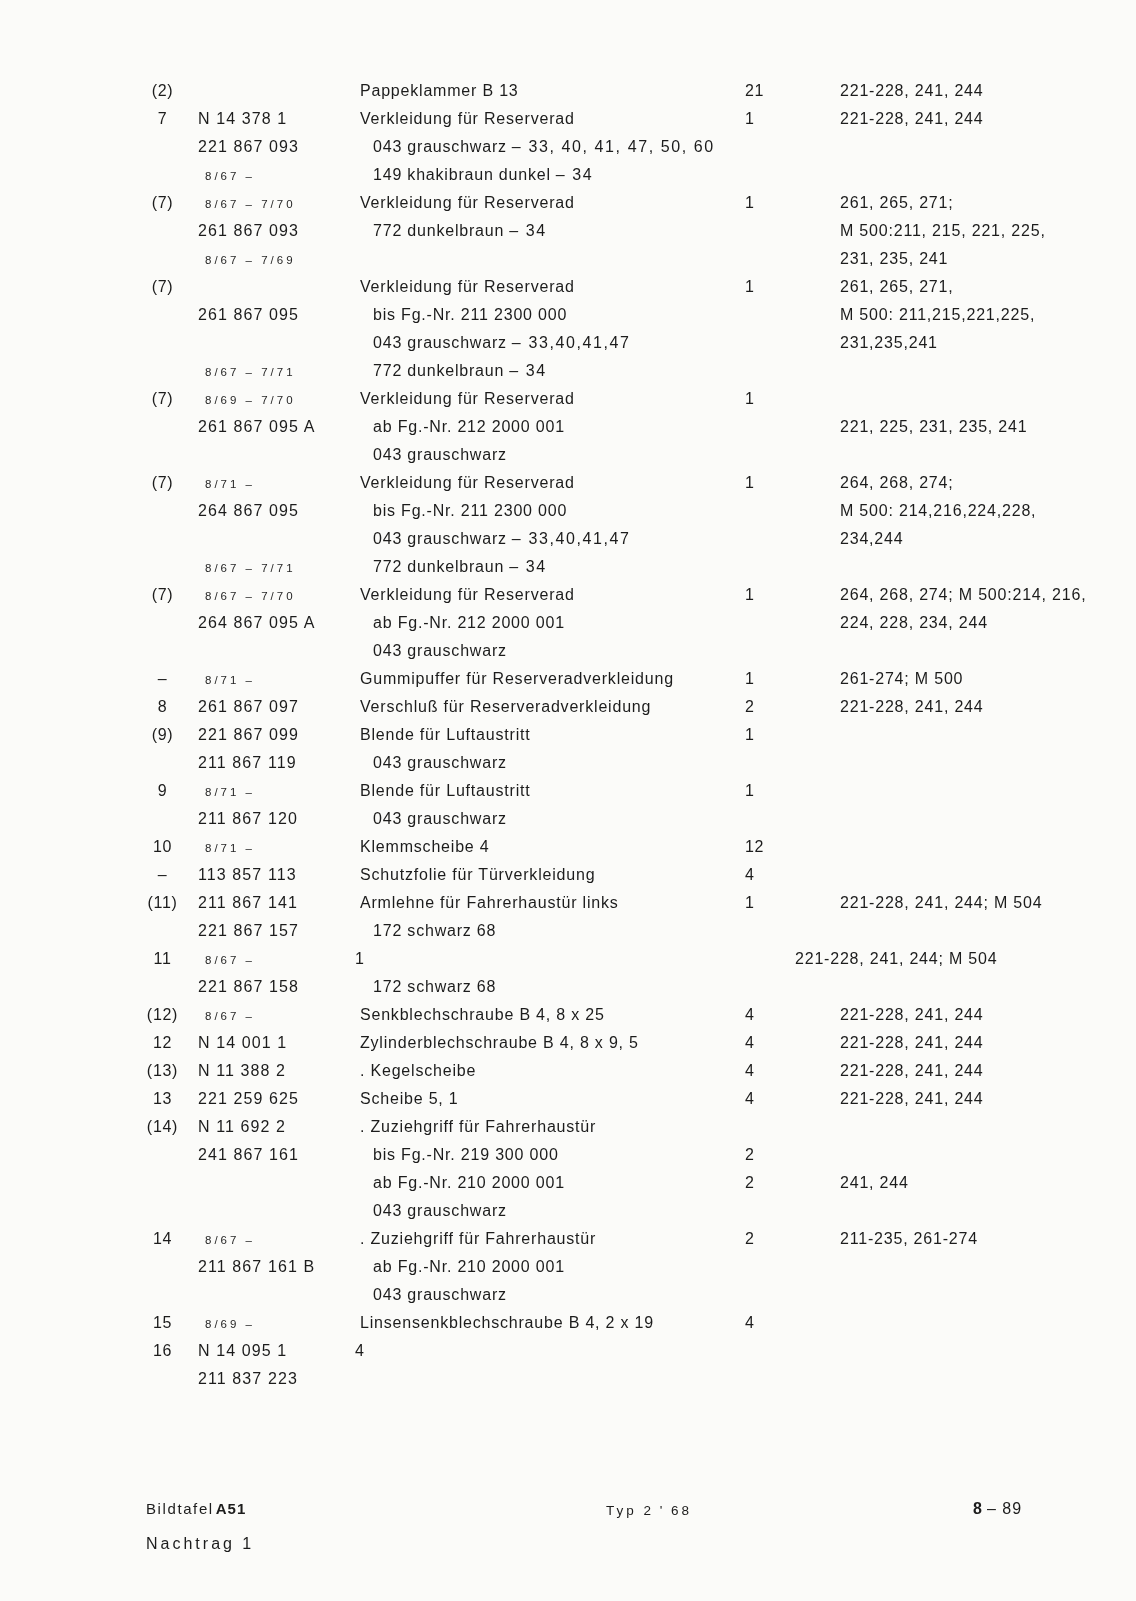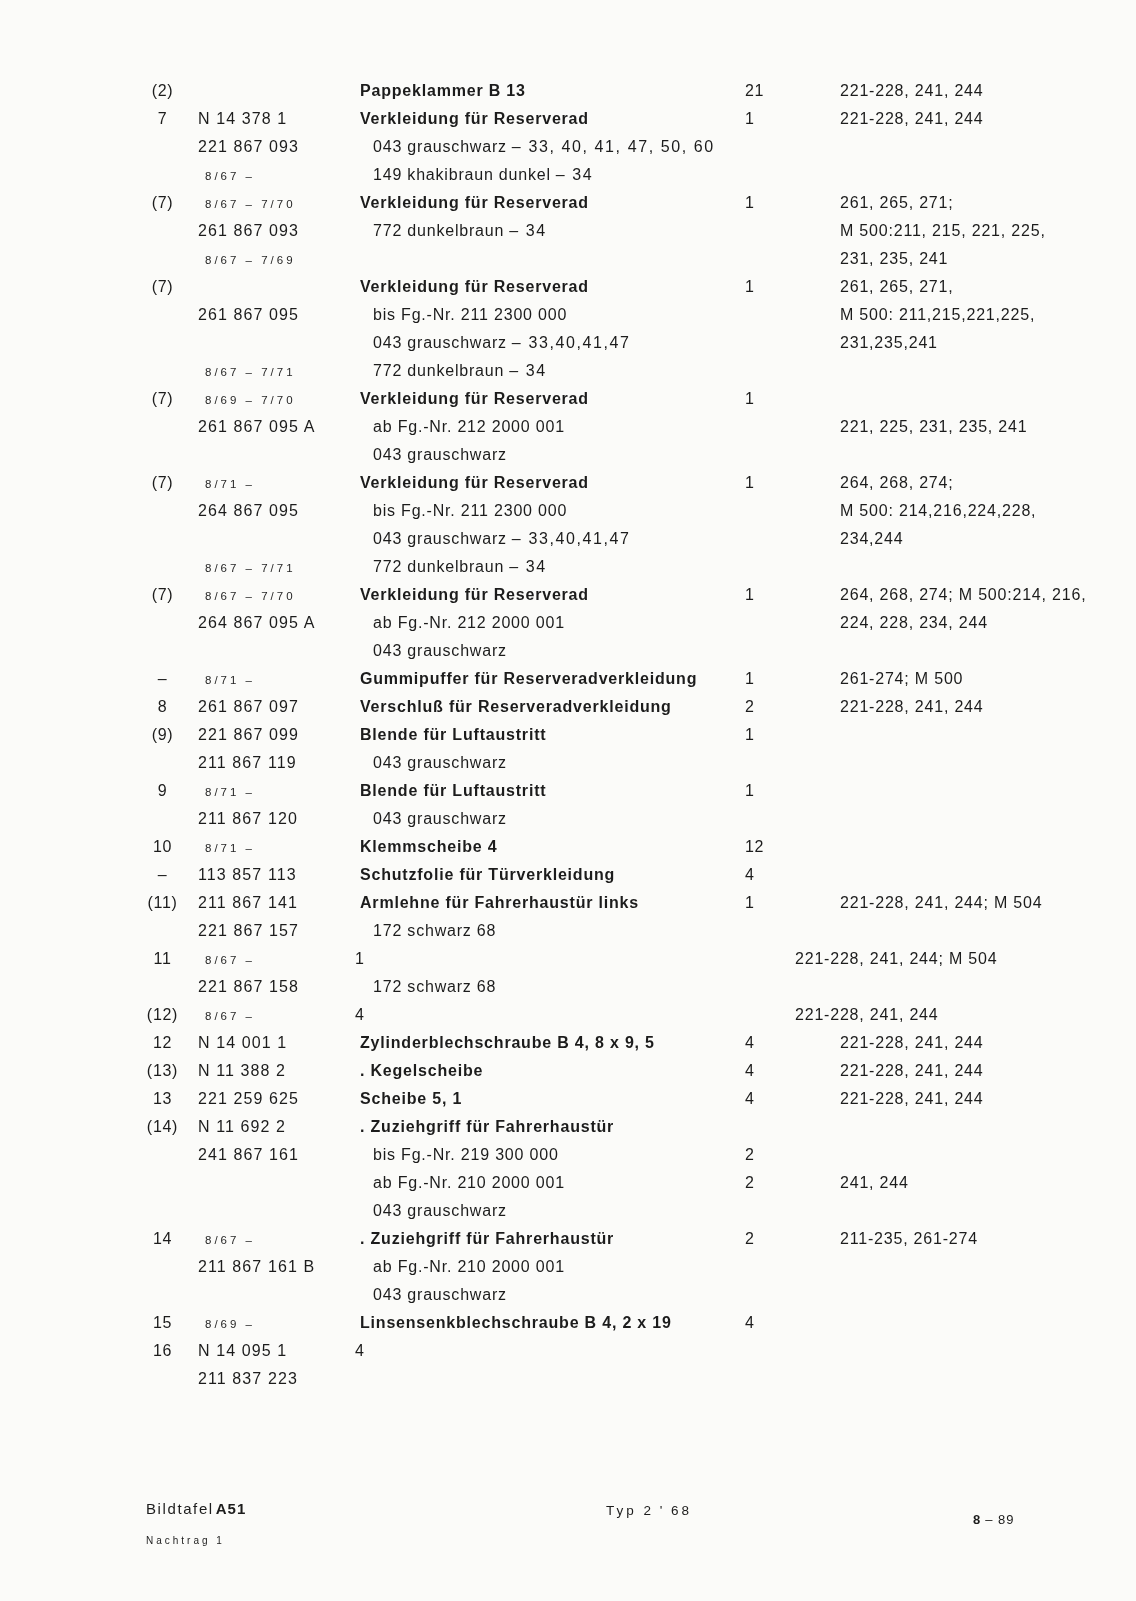--- a/index.html
+++ b/index.html
@@ -24,43 +24,43 @@
     white-space:nowrap;
   }
   .c-pos{text-align:center;}
   .c-part{padding-left:8px;margin-top:28px;}
   .part{letter-spacing:1.1px;}
   .date{
     font-size:11.5px;letter-spacing:3px;
     padding-left:7px;color:#262626;
   }
   .c-desc{padding-left:5px;}
-  .desc{letter-spacing:.8px;font-weight:bold;}
+  .desc{letter-spacing:.8px;}
   .sub{padding-left:13px;letter-spacing:.8px;}
   .small{font-size:16px;letter-spacing:1.6px;padding-left:5px;}
   .c-qty{text-align:left;}
   .c-models{padding-left:50px;letter-spacing:.8px;}
   
   .footer{position:absolute;left:0;top:0;width:100%;height:100%;pointer-events:none;}
   .f-plate{
     position:absolute;left:146px;top:1500px;
     font-size:15px;letter-spacing:1.6px;
   }
   .f-plate-value{font-weight:bold;letter-spacing:1px;padding-left:2px;}
   .f-supplement{
     position:absolute;left:146px;top:1535px;
-    font-size:10px;letter-spacing:3px;
+    font-size:16px;letter-spacing:3px;
   }
   .f-type{
     position:absolute;left:606px;top:1503px;
     font-size:13.5px;letter-spacing:3px;
   }
   .f-page{
     position:absolute;left:973px;top:1500px;
-    font-size:13px;letter-spacing:1px;margin-top:12px;
+    font-size:16px;letter-spacing:1px;
   }
   .f-page-bold{font-weight:bold;padding-right:4px;}
 </style>
 </head>
 <body>
 
 <div class="page">
 
   <div class="table" id="rows">
       <div class="row">
@@ -288,20 +288,21 @@
       <div class="row">
         <div class="c-pos"></div>
         <div class="c-part"><span class="date">8/67 –</span></div>
         <div class="c-desc"><span class="sub">172 schwarz 68</span></div>
         <div class="c-qty"></div>
         <div class="c-models"></div>
       </div>
       <div class="row">
         <div class="c-pos">(12)</div>
         <div class="c-part"><span class="part">N 14 001 1</span></div>
+        <div class="c-desc"><span class="desc">Senkblechschraube B 4, 8 x 25</span></div>
         <div class="c-qty">4</div>
         <div class="c-models">221-228, 241, 244</div>
       </div>
       <div class="row">
         <div class="c-pos">12</div>
         <div class="c-part"><span class="part">N 11 388 2</span></div>
         <div class="c-desc"><span class="desc">Zylinderblechschraube B 4, 8 x 9, 5</span></div>
         <div class="c-qty">4</div>
         <div class="c-models">221-228, 241, 244</div>
       </div>

